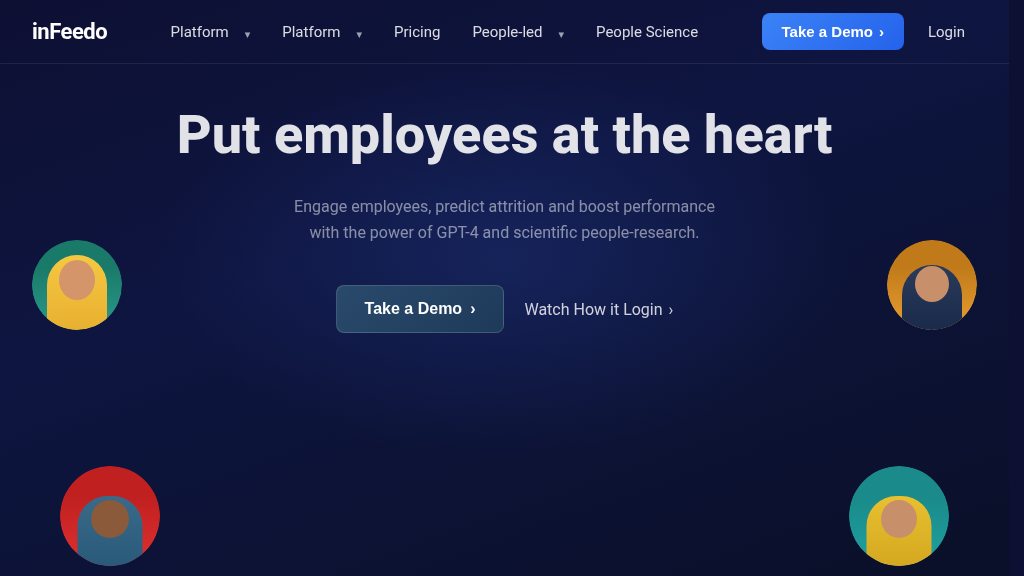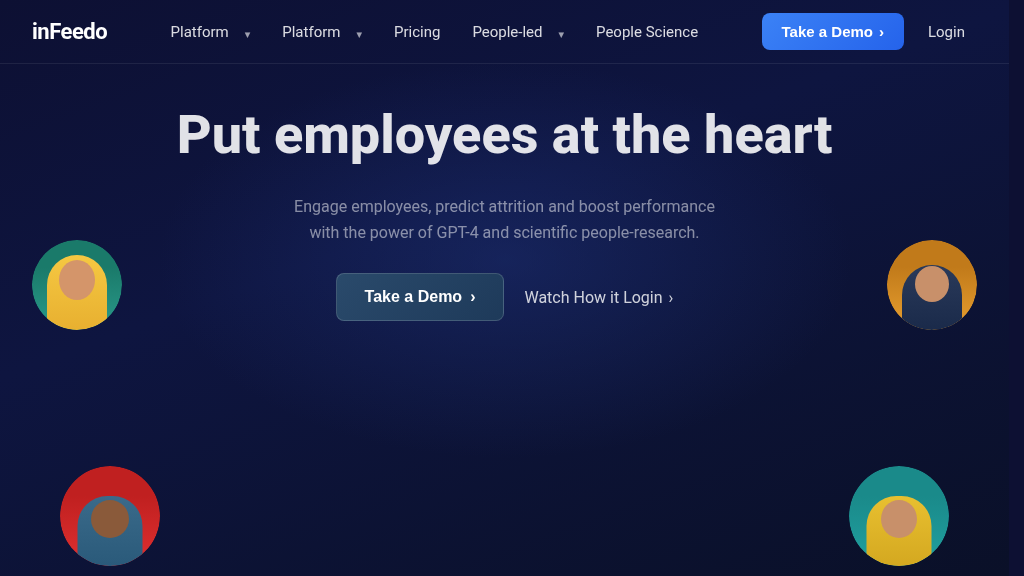--- a/index.html
+++ b/index.html
@@ -126,21 +126,21 @@
       line-height: 1.15;
       max-width: 720px;
       margin-bottom: 20px;
     }
 
     .hero-subtitle {
       font-size: 16px;
       color: rgba(255,255,255,0.5);
       max-width: 440px;
       line-height: 1.6;
-      margin-bottom: 20px;
+      margin-bottom: 32px;
     }
 
     .hero-buttons {
       display: flex;
       align-items: center;
       gap: 20px;
     }
 
     .btn-hero-demo {
       background: linear-gradient(135deg, #2a4a6b 0%, #1e3a5a 100%);

